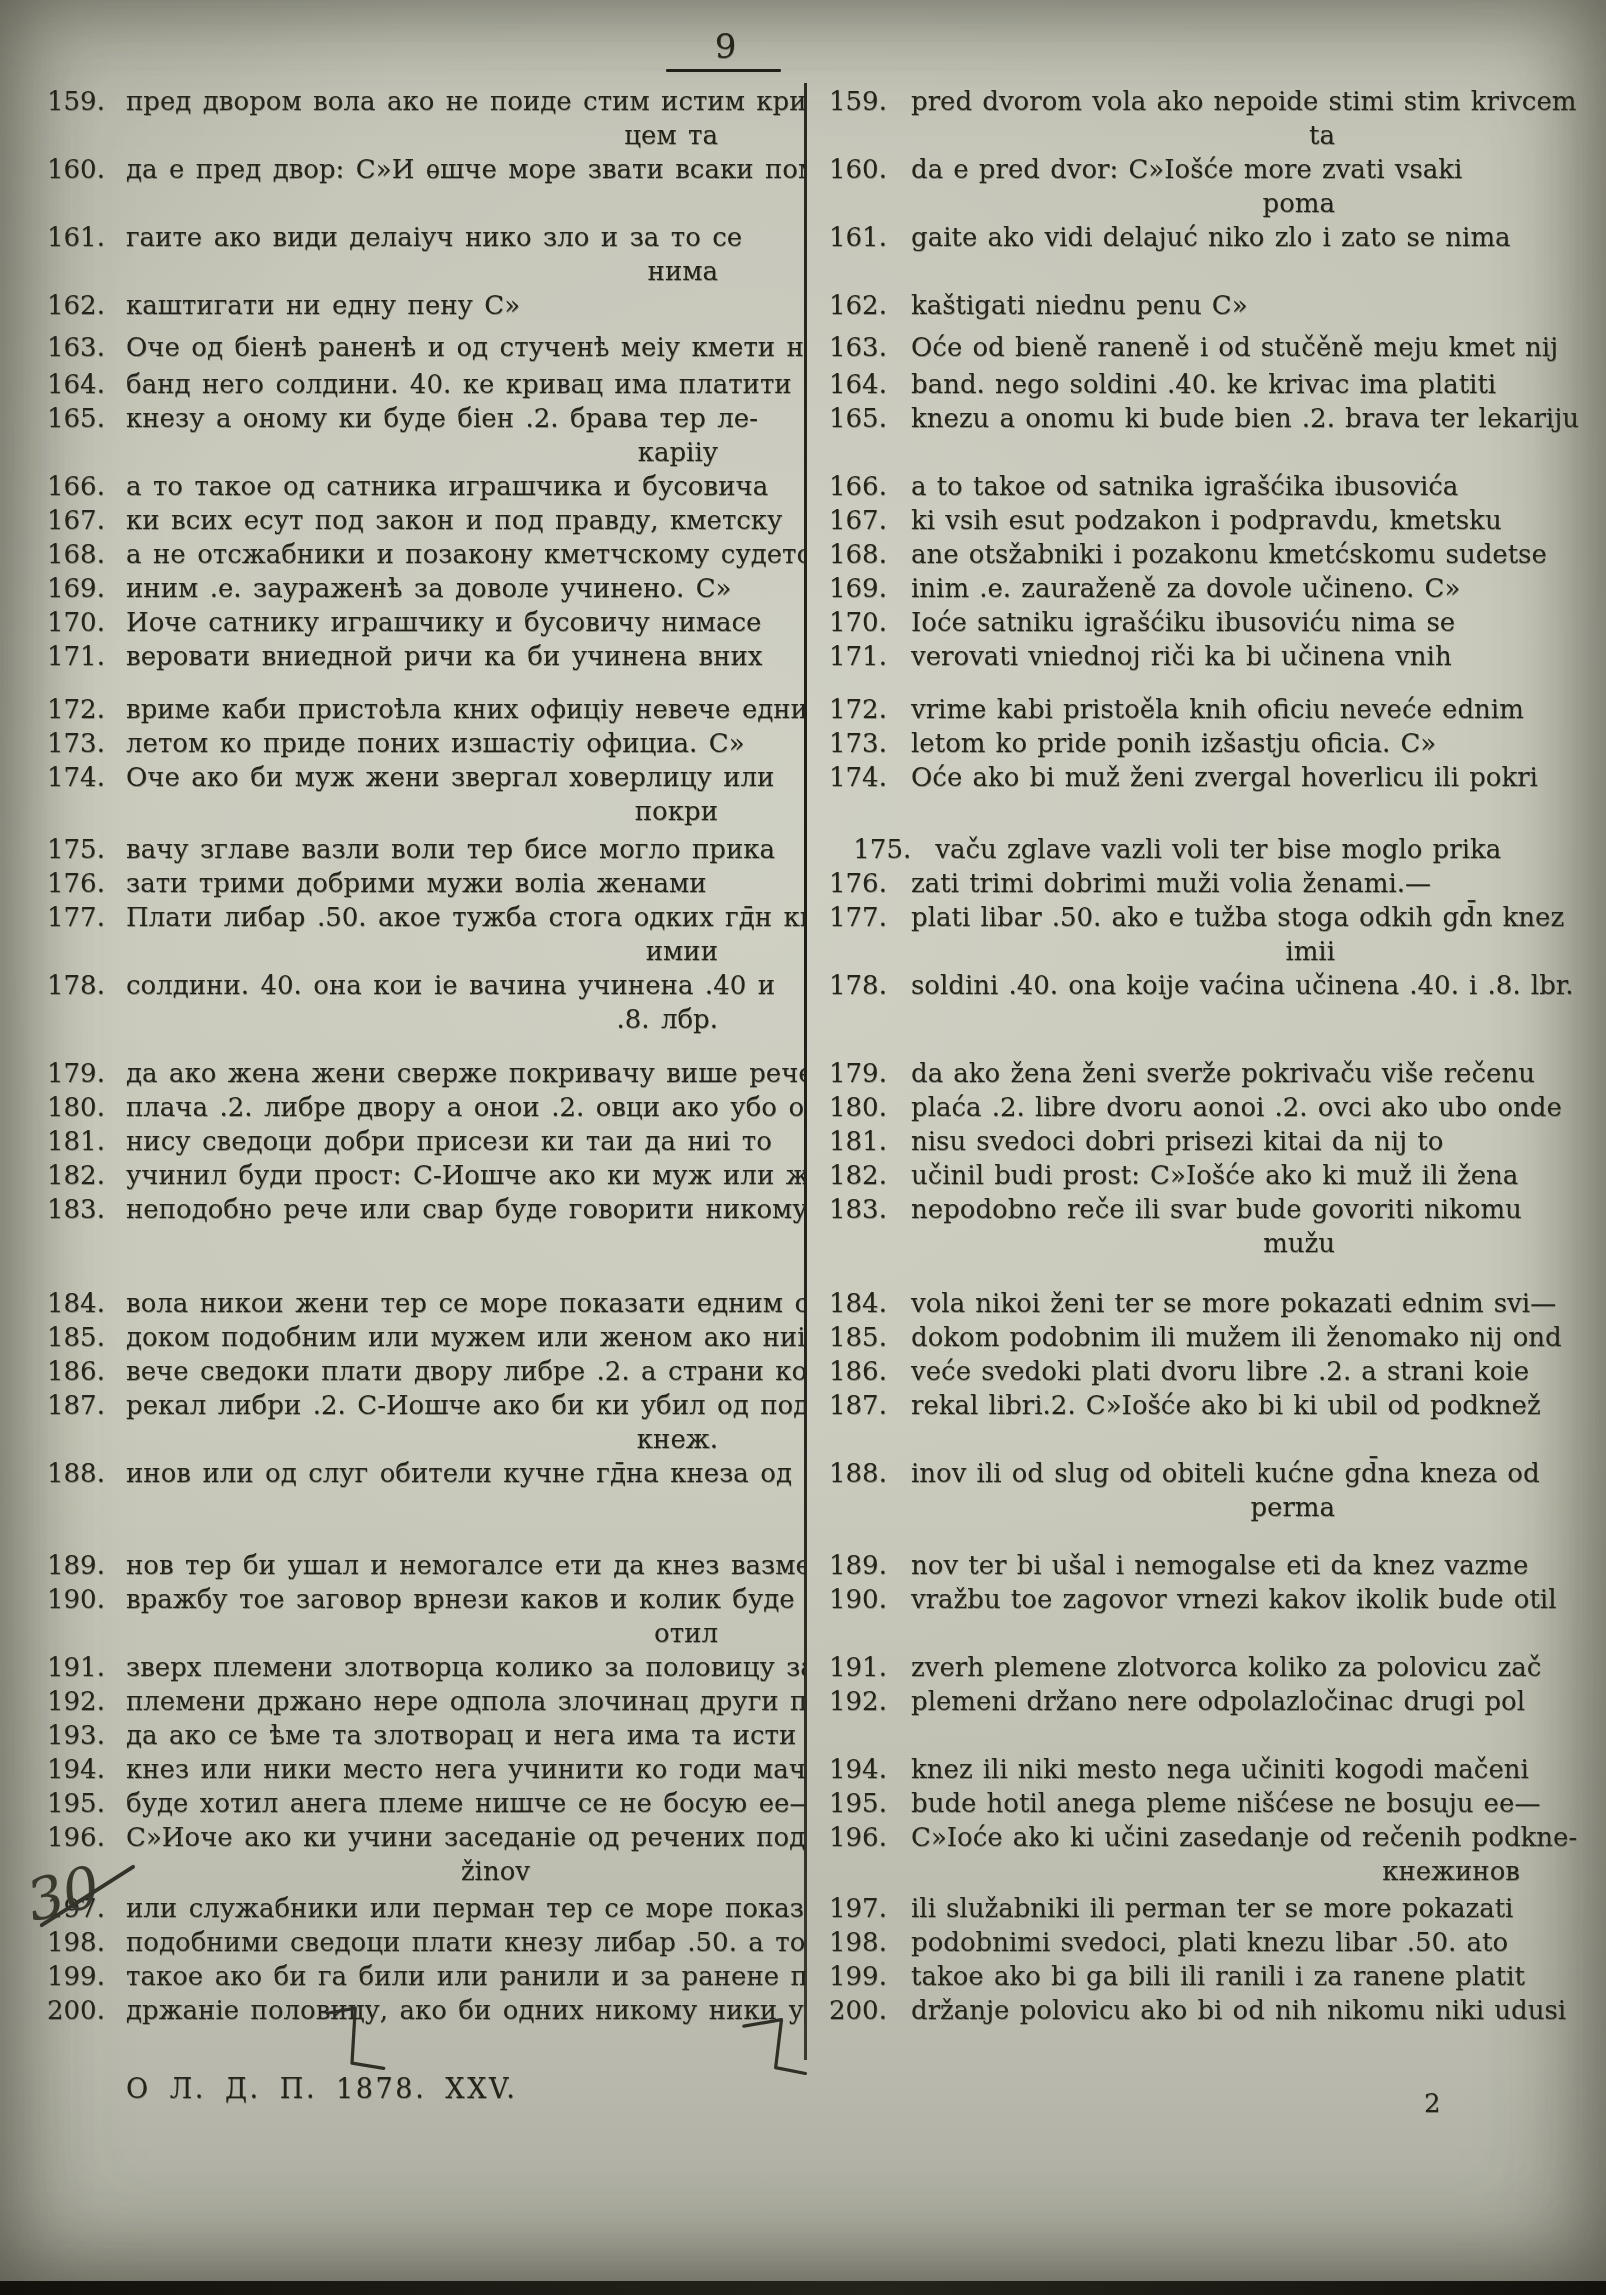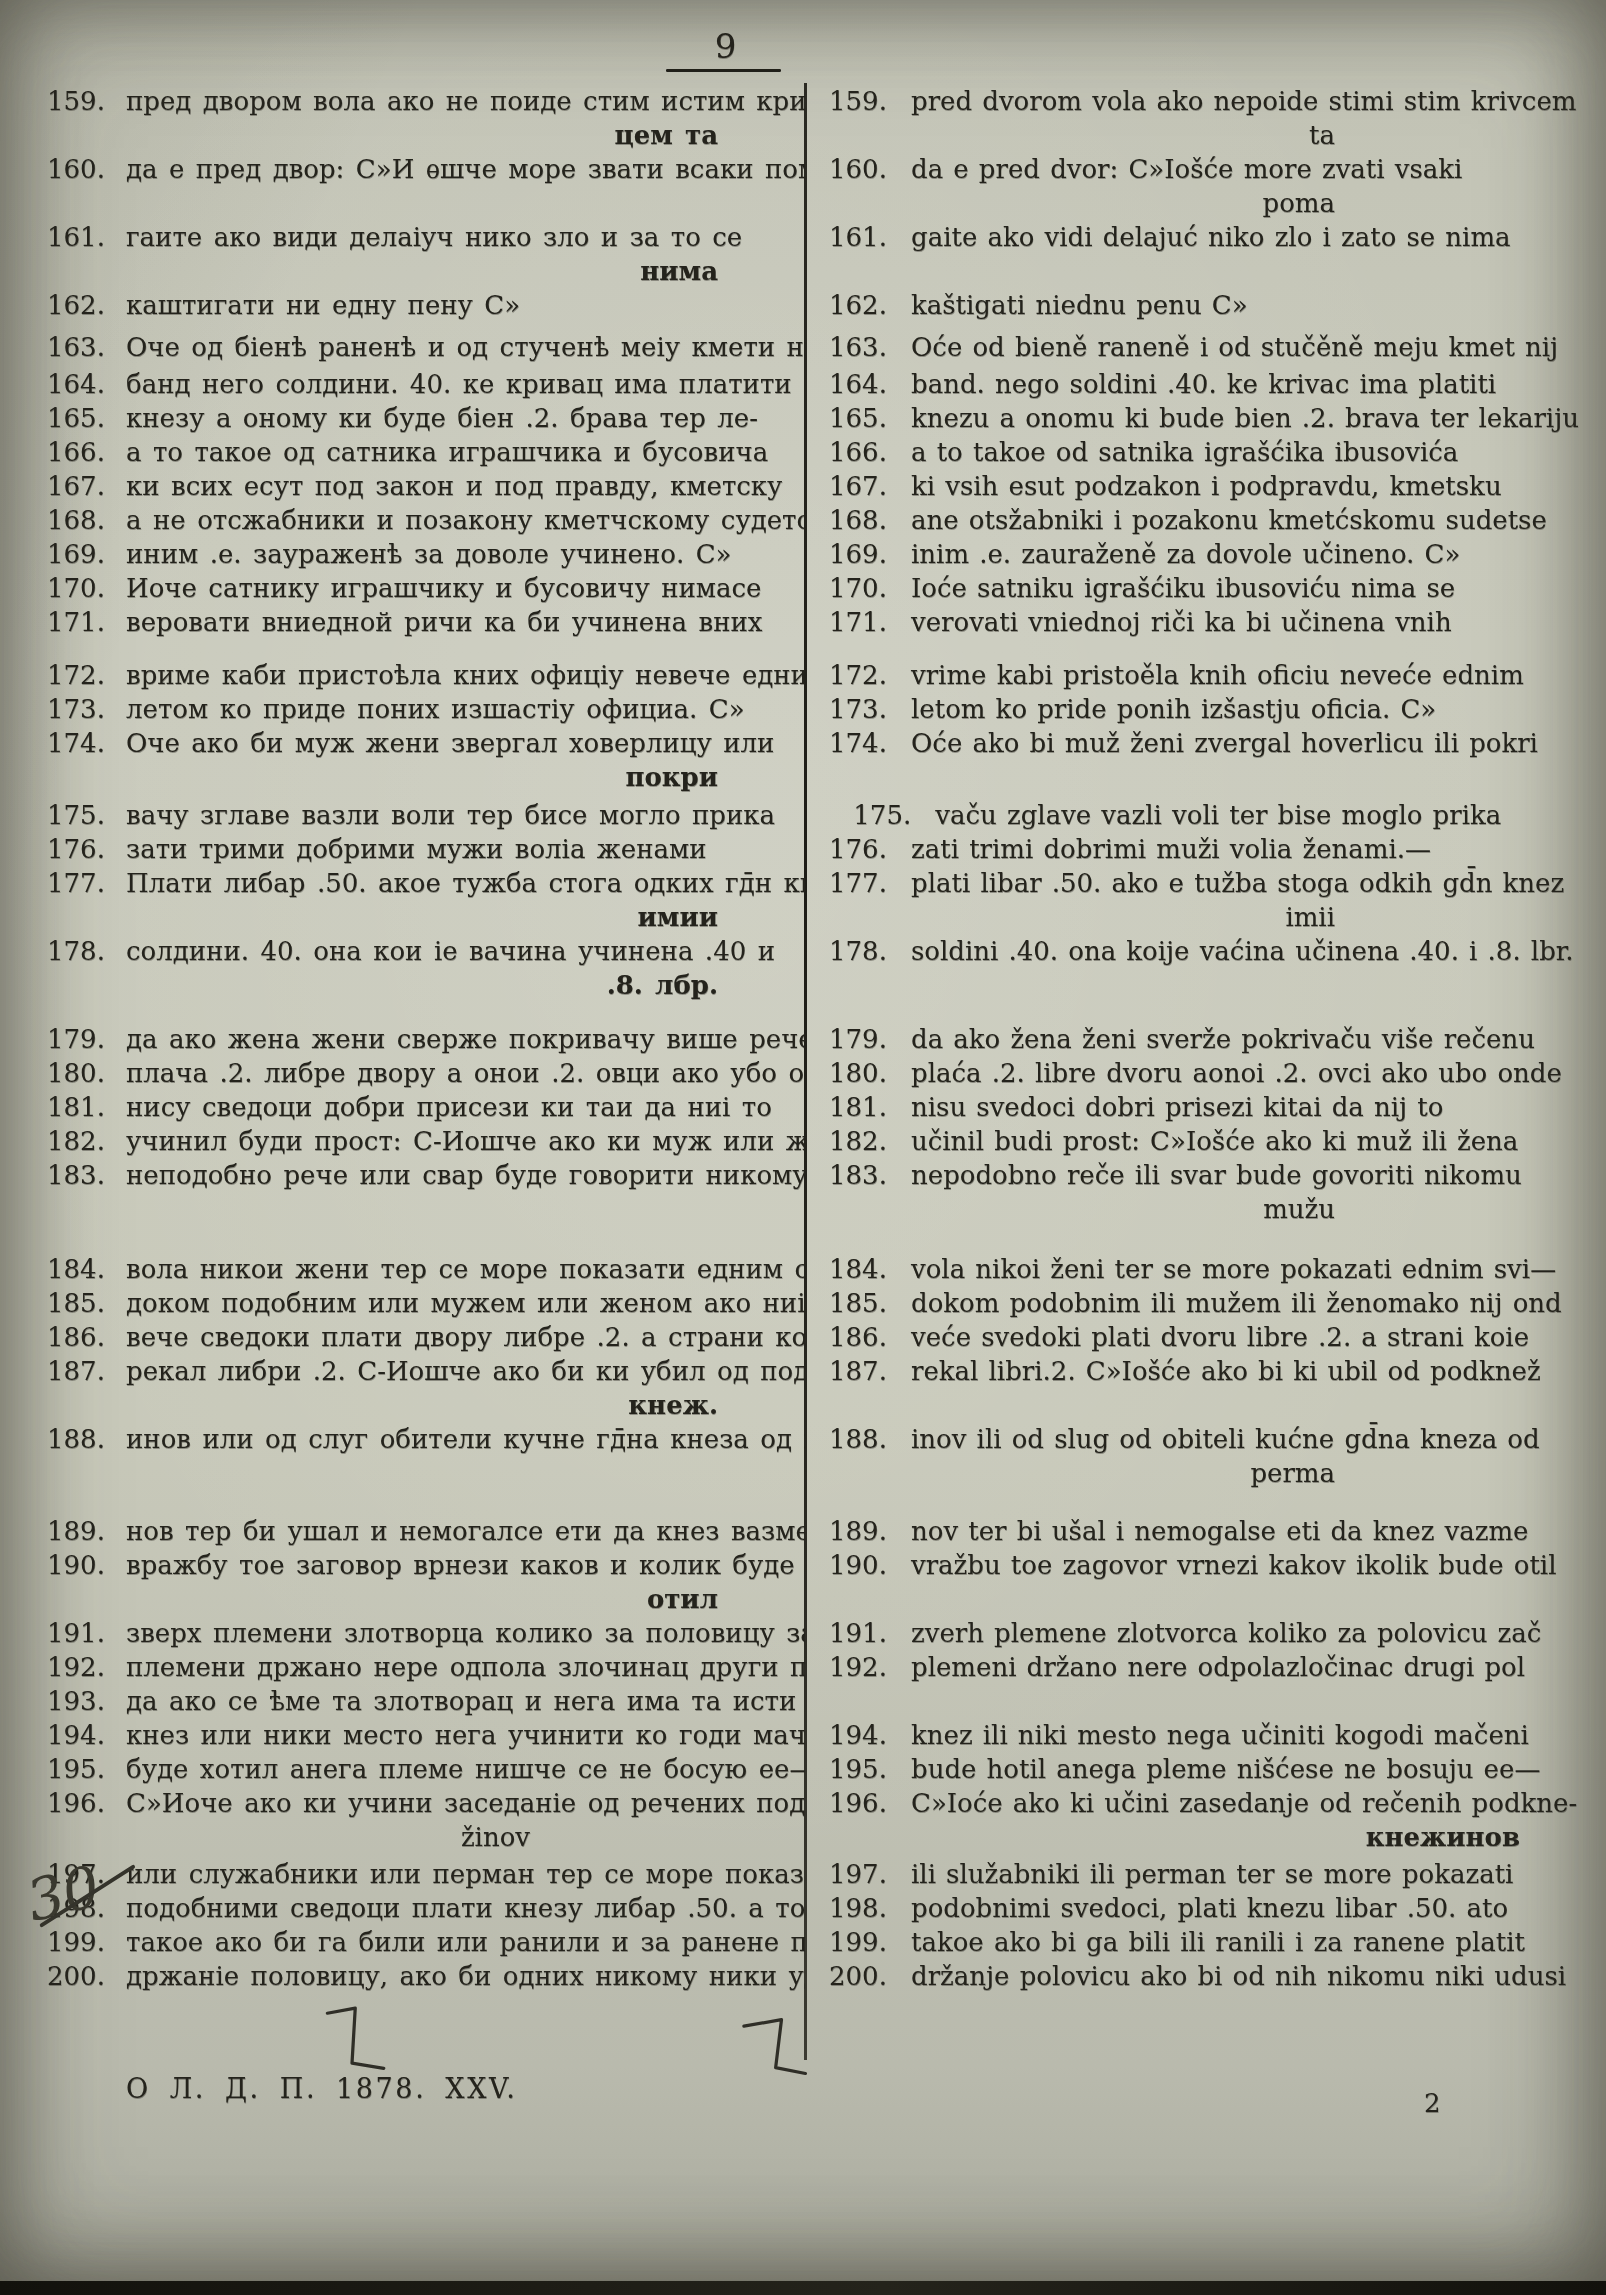--- a/index.html
+++ b/index.html
@@ -21,21 +21,21 @@
   .divider{position:absolute;top:83px;left:804px;width:2.6px;height:1977px;
            background:linear-gradient(to bottom,#2b2a23 0%,#1d1c16 40%,#2a2922 75%,#3b3a31 100%);}
   .content{position:absolute;top:84px;left:0;width:1607px;}
   .row{display:flex;height:34px;line-height:34px;font-size:26px;}
   .cell{box-sizing:border-box;white-space:nowrap;overflow:hidden;height:34px;}
   .cell-l{width:805px;padding-left:47px;word-spacing:3.2px;}
   .cell-r{width:802px;padding-left:24px;word-spacing:1.9px;}
   .num{display:inline-block;width:79px;}
   .cell-r .num{width:82px;}
   .cont{display:block;text-align:right;}
-  .cell-l .cont{padding-right:87px;font-weight:bold;}
+  .cell-l .cont{padding-right:87px;}
   .cell-r .cont{padding-right:272px;}
   .num,.txt,.cont,.pagenum,.footer-cite,.sheet-num{
     text-shadow:0.4px 0.5px 0.5px rgba(36,35,28,0.38);
   }
   .footer-cite{position:absolute;left:126px;top:2073px;font-size:27px;letter-spacing:2.6px;word-spacing:7.8px;}
   .sheet-num{position:absolute;left:1424px;top:2088px;font-size:26px;}
   .annot{position:absolute;left:0;top:0;width:1607px;height:2295px;pointer-events:none;}
   .bottom-edge{position:absolute;left:0;bottom:0;width:100%;height:14.3px;
                background:linear-gradient(to right,#12110c,#24231b 55%,#12110c);}
 </style>
@@ -90,20 +90,26 @@
       </div>
       <div class="row" style="margin-top: 3px;">
         <div class="cell cell-l"><span class="num">164.</span><span class="txt">банд него солдини. 40. ке кривац има платити</span></div>
         <div class="cell cell-r"><span class="num">164.</span><span class="txt">band. nego soldini .40. ke krivac ima platiti</span></div>
       </div>
       <div class="row">
         <div class="cell cell-l"><span class="num">165.</span><span class="txt">кнезу а оному ки буде біен .2. брава тер ле-</span></div>
         <div class="cell cell-r"><span class="num">165.</span><span class="txt">knezu a onomu ki bude bien .2. brava ter lekariju</span></div>
       </div>
       <div class="row">
+        <div class="cell cell-l">
+          <span class="cont">каріiу</span>
+        </div>
+        <div class="cell cell-r"></div>
+      </div>
+      <div class="row">
         <div class="cell cell-l"><span class="num">166.</span><span class="txt">а то такое од сатника играшчика и бусовича</span></div>
         <div class="cell cell-r"><span class="num">166.</span><span class="txt">a to takoe od satnika igrašćika ibusovića</span></div>
       </div>
       <div class="row">
         <div class="cell cell-l"><span class="num">167.</span><span class="txt">ки всих есут под закон и под правду, кметску</span></div>
         <div class="cell cell-r"><span class="num">167.</span><span class="txt">ki vsih esut podzakon i podpravdu, kmetsku</span></div>
       </div>
       <div class="row">
         <div class="cell cell-l"><span class="num">168.</span><span class="txt">а не отсжабники и позакону кметчскому судетсе</span></div>
         <div class="cell cell-r"><span class="num">168.</span><span class="txt">ane otsžabniki i pozakonu kmetćskomu sudetse</span></div>

